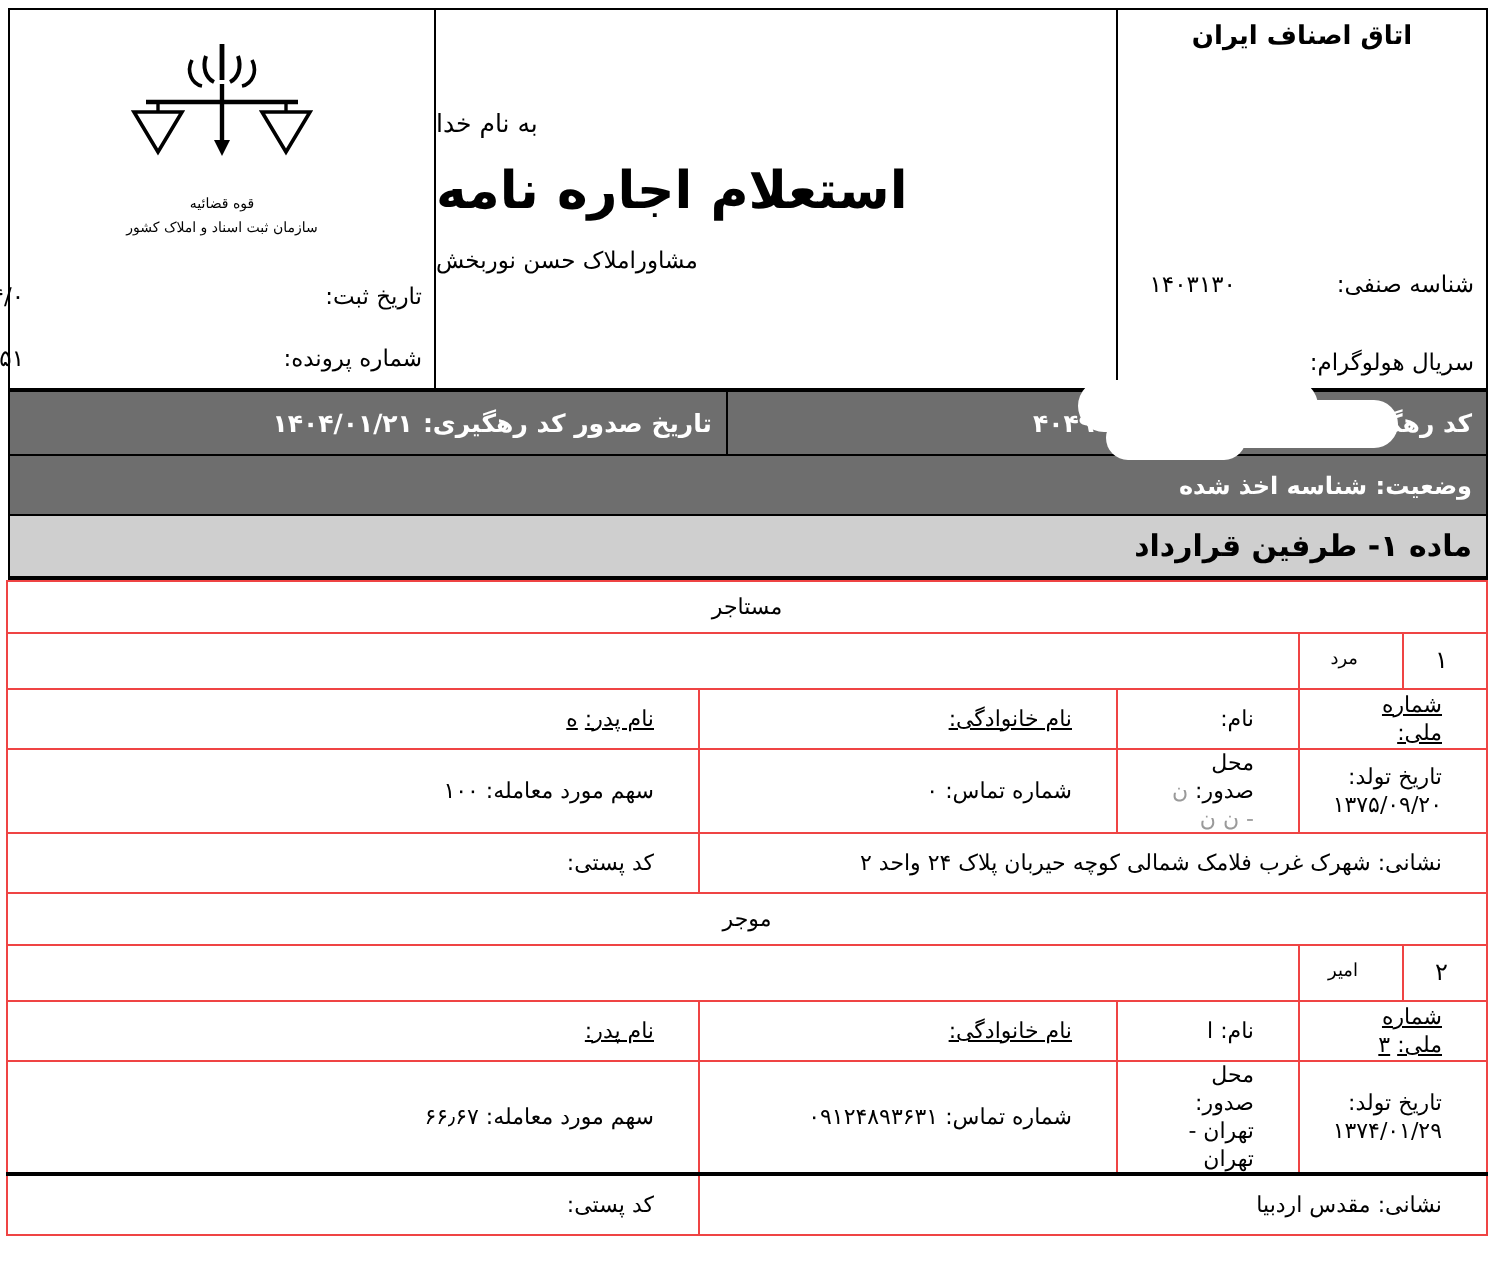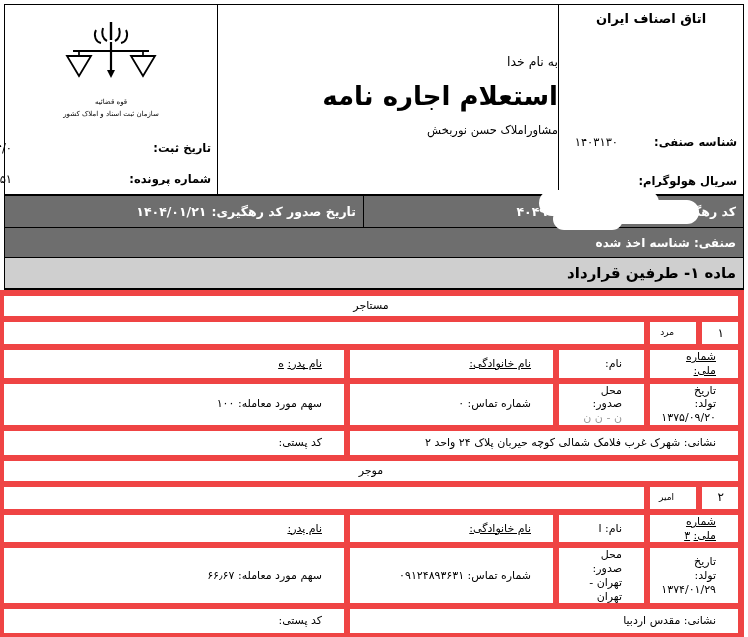--- a/index.html
+++ b/index.html
@@ -74,21 +74,21 @@
     text-align: center; font-size: 5.5px;
   }
 
   .hdr-field {
     height: 31px;
     display: flex; align-items: center;
     padding: 0 6px;
     font-size: 11.5px;
     position: relative;
   }
-  .hdr-field .lbl { white-space: nowrap; font-weight: bold; }
+  .hdr-field .lbl { white-space: nowrap; }
   .hdr-field .val {
     position: absolute;
     right: 125px;
     font-size: 11.5px;
   }
   .hdr-field.f-left .val { right: 205px; }
 
   
   .emblem-area {
     height: 128px;
@@ -98,21 +98,21 @@
   }
   .emblem svg { display: block; }
   .emblem-cap {
     font-size: 7px; text-align: center; line-height: 1.35;
     font-family: "DejaVu Serif", serif;
   }
 
   
   .center-titles {
     display: flex; flex-direction: column;
-    align-items: flex-start; justify-content: center;
+    align-items: flex-end; justify-content: center;
     height: 100%;
     gap: 12px;
     padding-bottom: 8px;
   }
   .t-besm { font-size: 12.5px; }
   .t-main { font-size: 26px; font-weight: bold; letter-spacing: .5px; }
   .t-sub  { font-size: 11.5px; }
 
   
   .bar-wrap { margin: 0 4px; width: 740px; }
@@ -163,21 +163,21 @@
   }
 
   
   .tbl {
     width: 740px; margin: 0 4px;
     border-collapse: collapse;
     table-layout: fixed;
     font-size: 11px;
   }
   .tbl td {
-    border: 6px solid #ef4444;
+    border: 1px solid #ef4444;
     padding: 0 22px;
     vertical-align: middle;
     height: 30px;
     line-height: 1.25;
   }
   .role-row td {
     text-align: center;
     font-size: 11px;
     height: 26px;
   }
@@ -270,21 +270,21 @@
         <span class="redact r1"></span>
         <span class="redact r2"></span>
         <span class="redact r3"></span>
       </div>
       <div class="cell c-left">
         <span class="nowrap">تاریخ صدور کد رهگیری:</span>
         <span style="margin-right:5px">۱۴۰۴/۰۱/۲۱</span>
       </div>
     </div>
 
-    <div class="bar-status">صنفی: شناسه اخذ شده</div>
+    <div class="bar-status">وضعیت: شناسه اخذ شده</div>
 
     <div class="bar-section">ماده ۱- طرفین قرارداد</div>
   </div>
 
   <table class="tbl">
     <colgroup>
       <col style="width:42px">
       <col style="width:52px">
       <col style="width:91px">
       <col style="width:209px">

